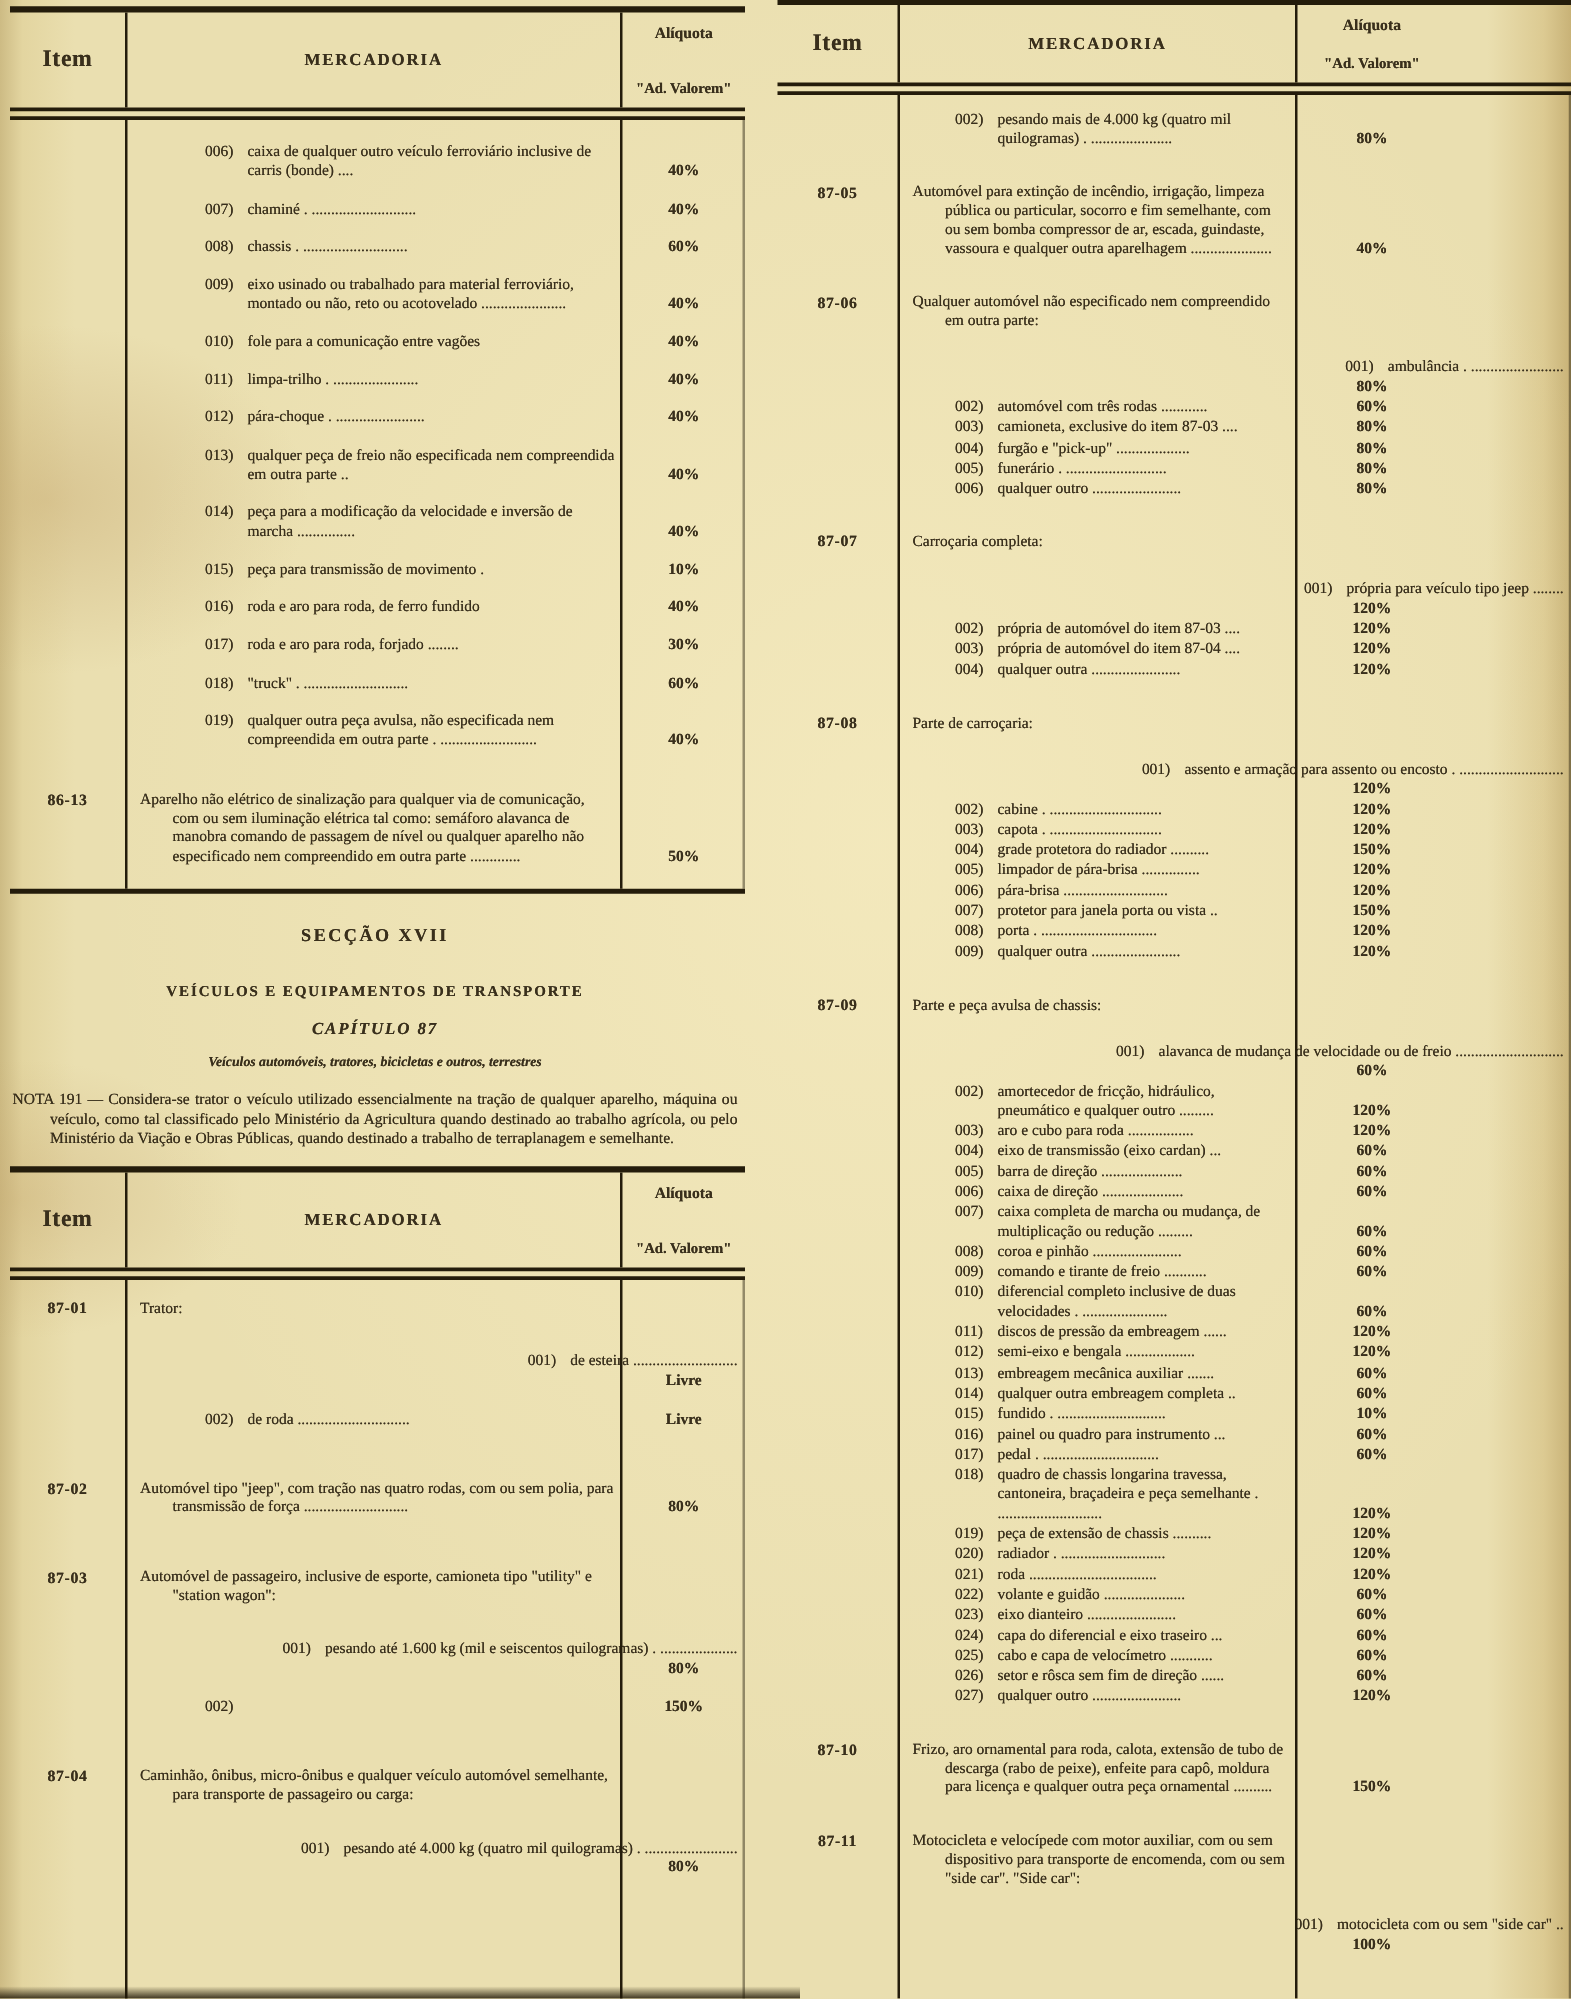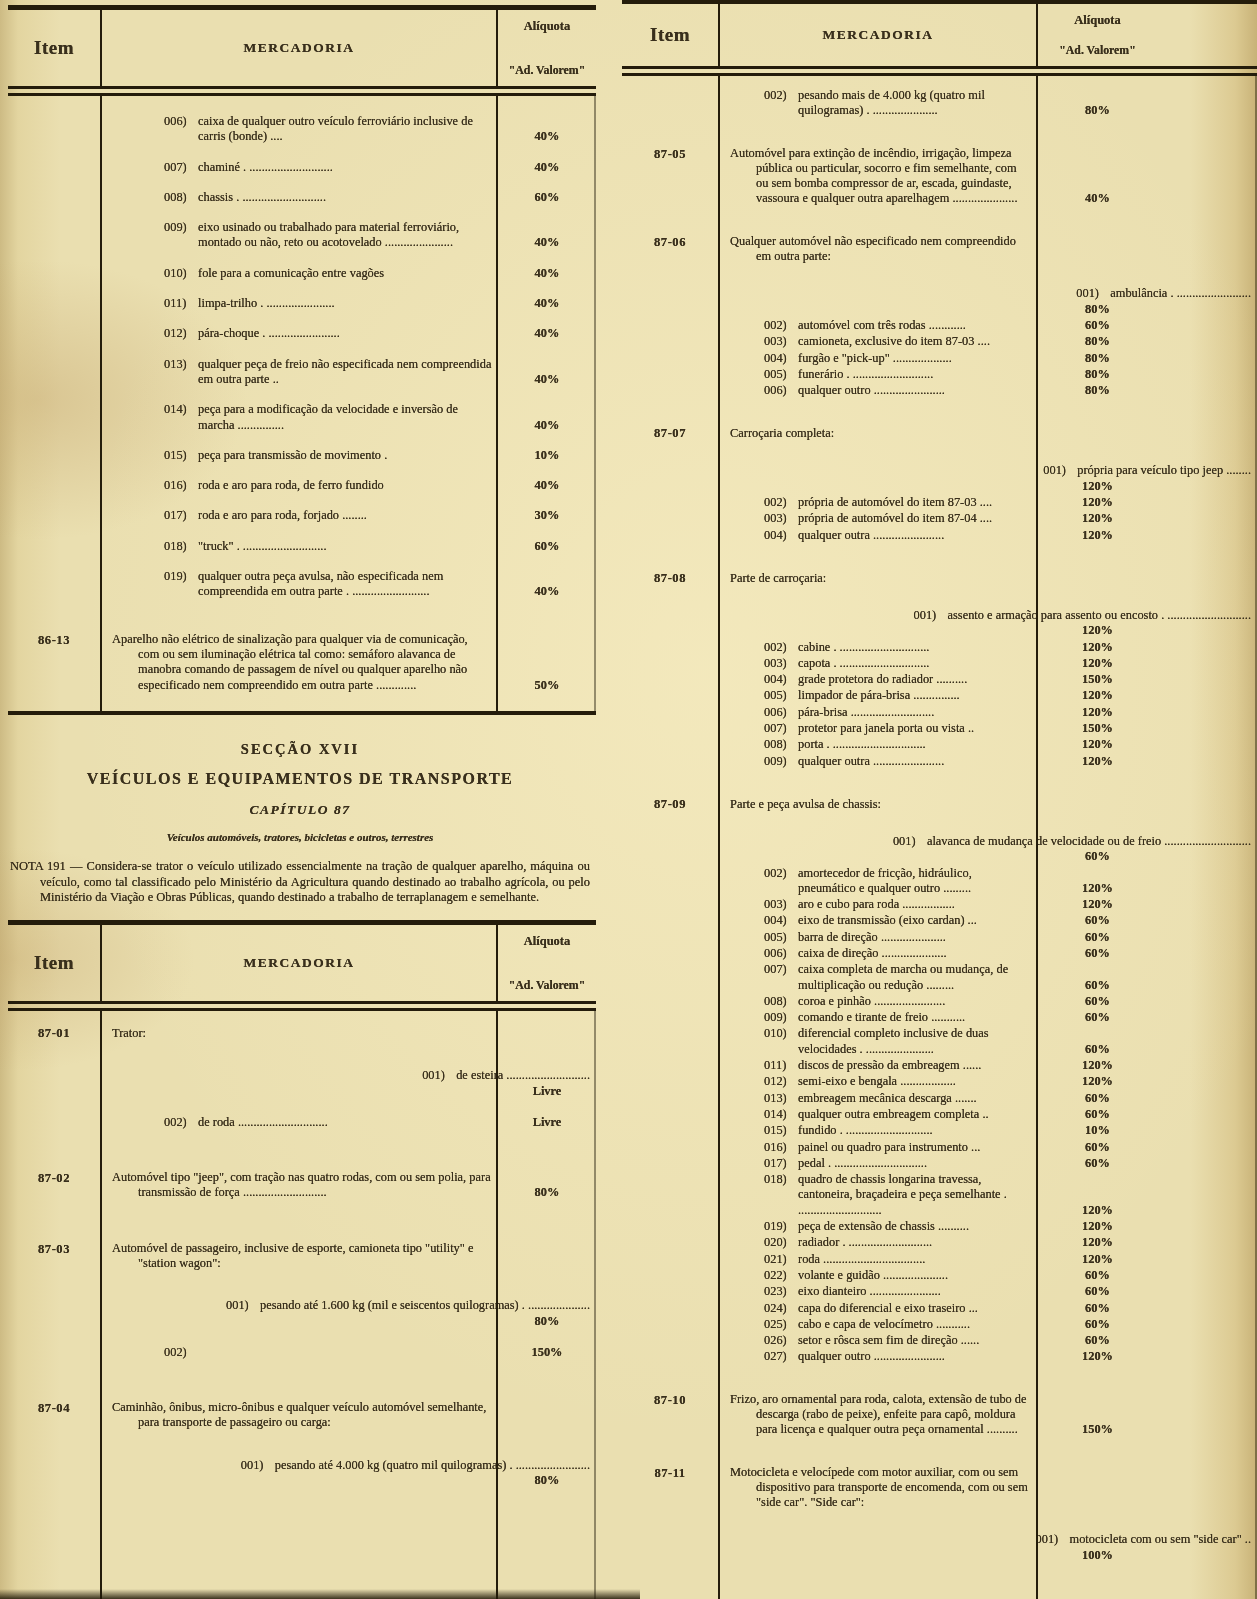--- a/index.html
+++ b/index.html
@@ -68,21 +68,21 @@
   .c-rate{width:var(--w-rate);flex:none;text-align:center;font-weight:bold;font-size:12.4px;
     line-height:15.3px;box-sizing:border-box;padding-right:var(--rate-shift);}
   .sub{display:flex;padding-left:var(--sub-ind);}
   .num{width:34px;flex:none;}
   .txt{flex:1;min-width:0;overflow-wrap:break-word;}
   .main{margin:0;padding-left:26px;text-indent:-26px;overflow-wrap:break-word;}
 
   
   .sec{padding:26px 6px 14px 2px;}
   .sec .secao{text-align:center;font-weight:bold;font-size:14.5px;letter-spacing:2px;}
-  .sec .categoria{text-align:center;font-weight:bold;font-size:16px;letter-spacing:1.5px;margin-top:12px;}
+  .sec .categoria{text-align:center;font-weight:bold;font-size:12px;letter-spacing:1.5px;margin-top:28px;}
   .sec .capitulo{text-align:center;font-weight:bold;font-style:italic;font-size:13.5px;letter-spacing:1.5px;margin-top:14px;}
   .sec .titulo{text-align:center;font-weight:bold;font-style:italic;font-size:11px;margin-top:13px;}
   .sec .nota{margin:16px 0 0 0;font-size:12.5px;line-height:15.8px;text-align:justify;
     padding-left:30px;text-indent:-30px;}
 
   
   .t-right{--w-item:96px;--w-rate:219px;--rate-shift:100px;--sub-ind:34px;
     --sp-loose:14px;--sp-group:27px;--sp-list:21px;--sp-tight:1px;border-top-width:4px;}
   .t-left-top{--sp-loose:15px;--sp-group:32px;}
   .t-left-bottom{--sp-loose:16px;--sp-group:40px;--sp-list:26px;}
@@ -736,21 +736,21 @@
                 <span class="txt">semi-eixo e bengala ..................</span>
               </div>
             </div>
             <div class="c-rate">120%</div>
           </div>
           <div class="row sp-tight">
             <div class="c-item"></div>
             <div class="c-desc">
               <div class="sub">
                 <span class="num">013)</span>
-                <span class="txt">embreagem mecânica descarga .......</span>
+                <span class="txt">embreagem mecânica auxiliar .......</span>
               </div>
             </div>
             <div class="c-rate">60%</div>
           </div>
           <div class="row sp-tight">
             <div class="c-item"></div>
             <div class="c-desc">
               <div class="sub">
                 <span class="num">014)</span>
                 <span class="txt">qualquer outra embreagem completa ..</span>

